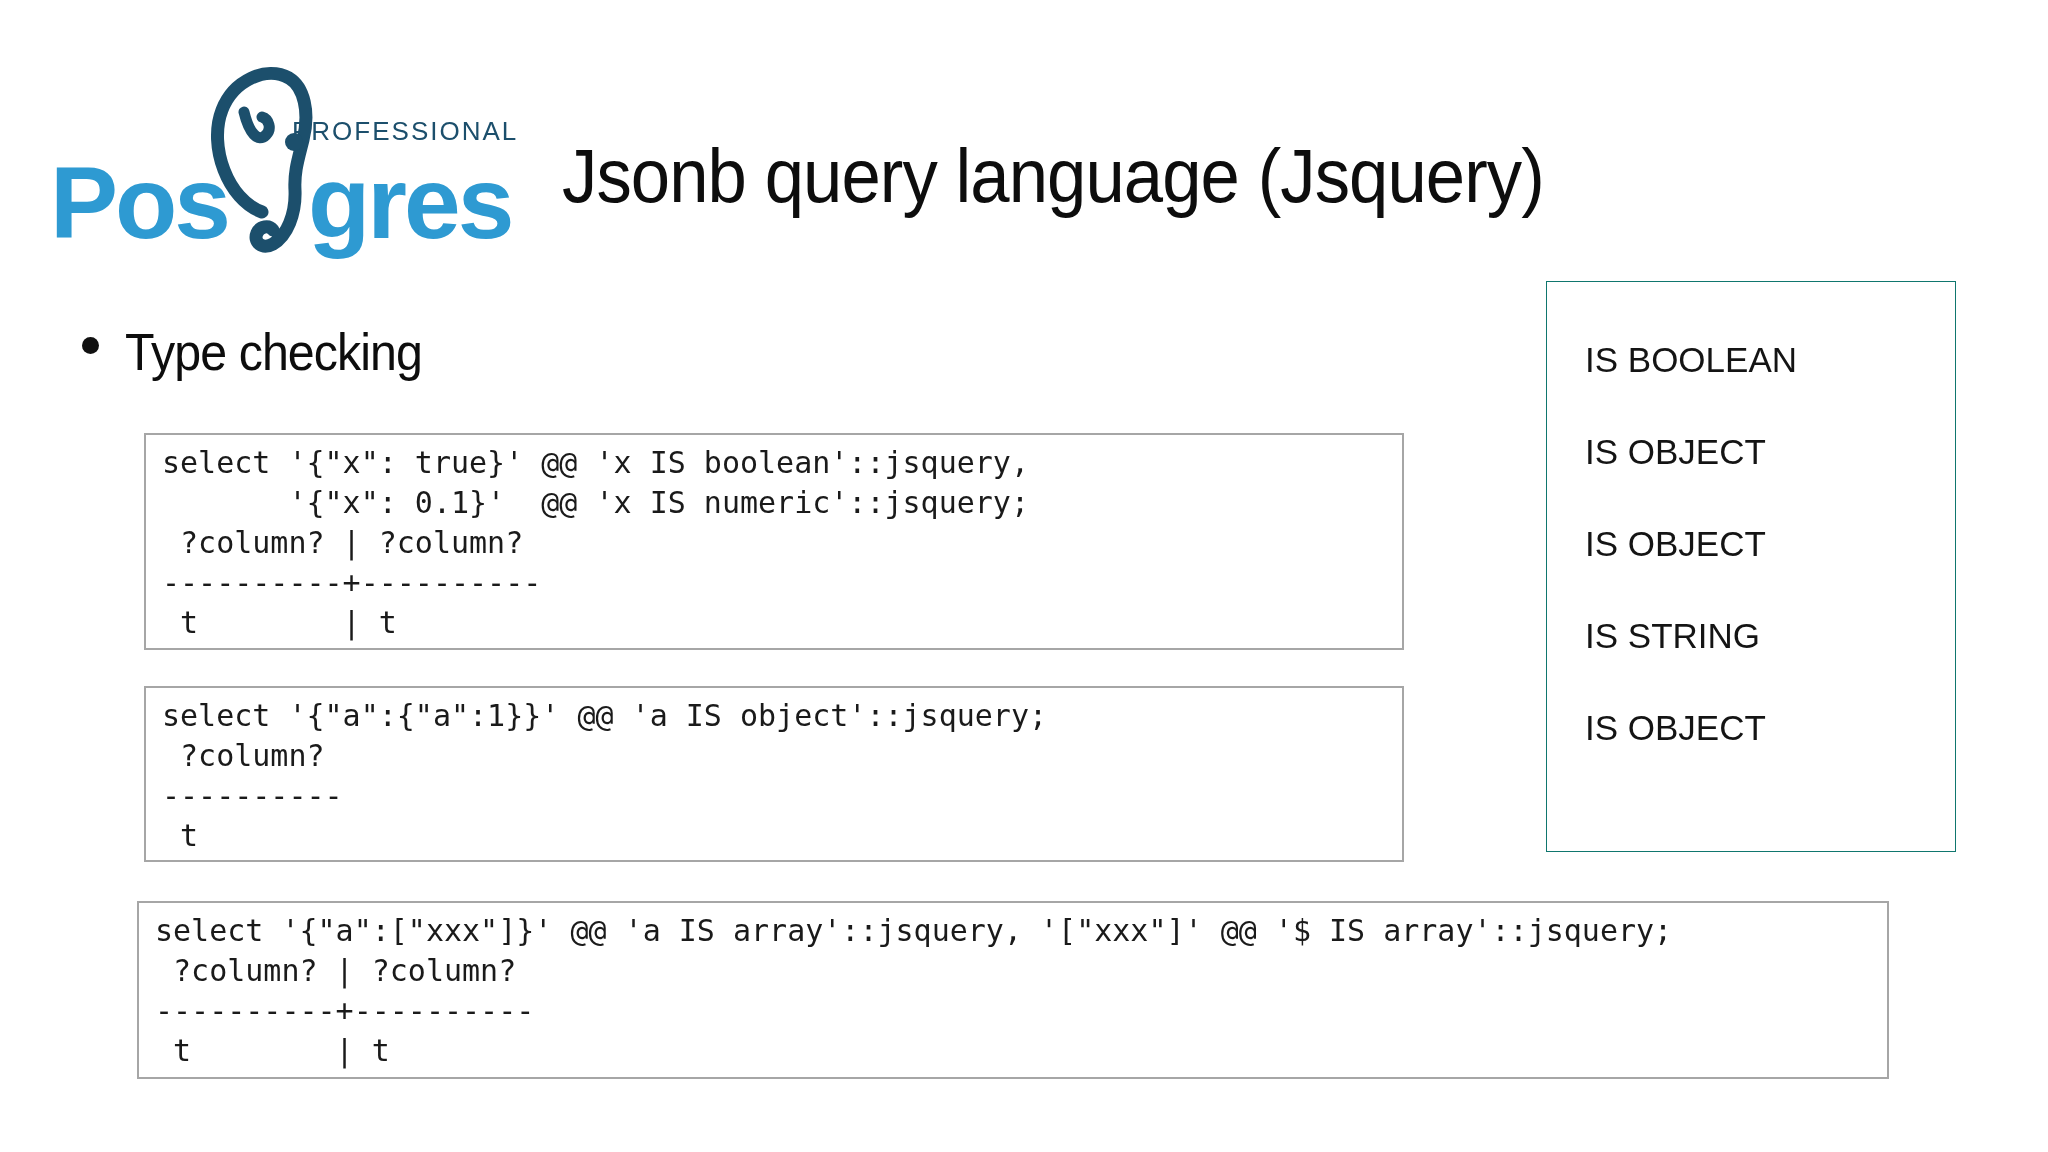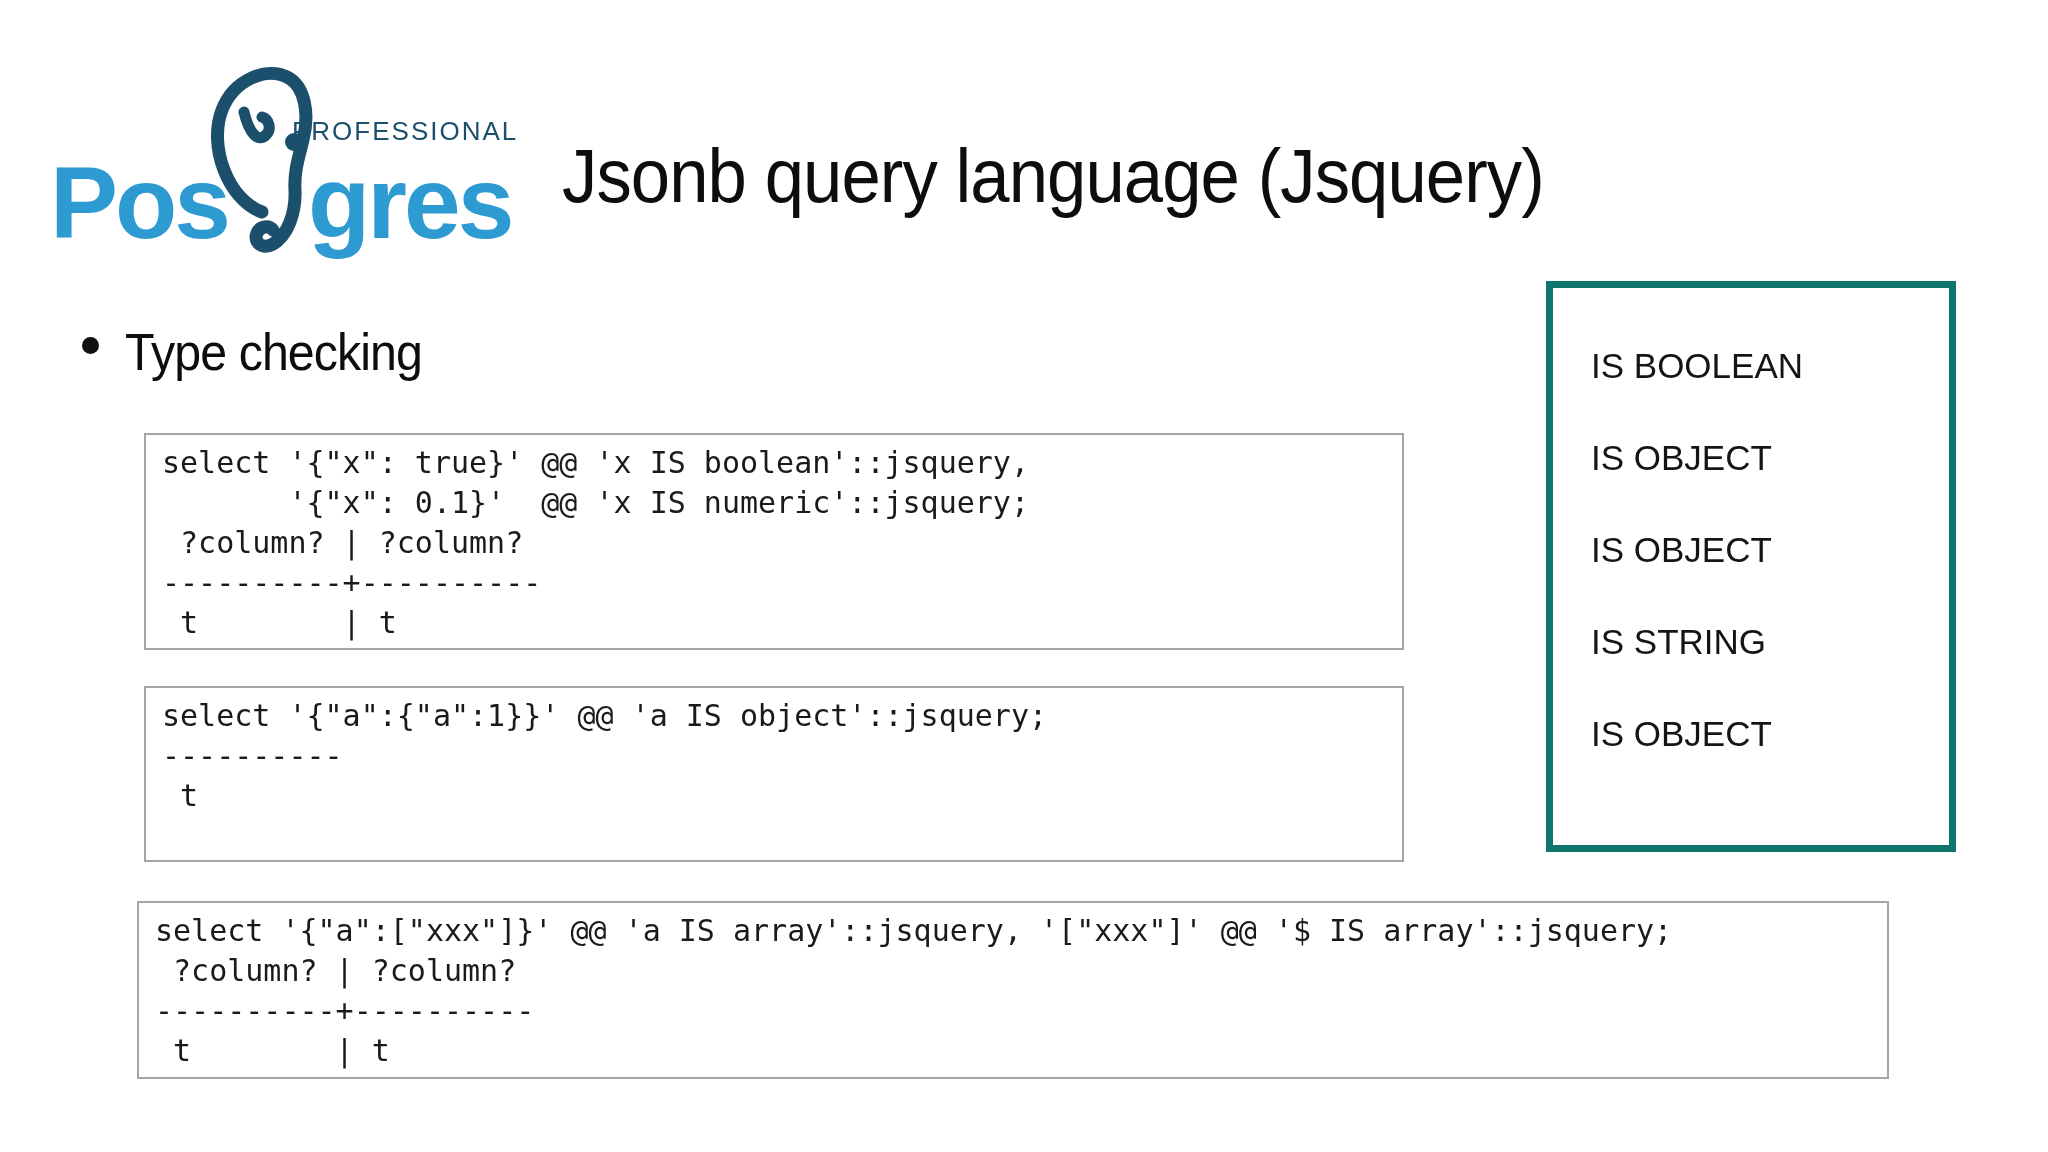--- a/index.html
+++ b/index.html
@@ -97,21 +97,21 @@
   #code-box-2 { left: 144px; top: 686px; width: 1260px; height: 176px; }
   #code-box-3 { left: 137px; top: 901px; width: 1752px; height: 178px; }
 
   
   .type-panel {
     position: absolute;
     left: 1546px;
     top: 281px;
     width: 410px;
     height: 571px;
-    border: 7px solid #0f766e;
+    border: 1px solid #0f766e;
     background: #ffffff;
     box-sizing: border-box;
     padding: 58px 0 0 38px;
     display: flex;
     flex-direction: column;
     gap: 52px;
   }
   .type-item {
     font-size: 35px;
     line-height: 40px;
@@ -154,20 +154,21 @@
   <div class="code-box" id="code-box-1">
     <div class="code-line">select '{"x": true}' @@ 'x IS boolean'::jsquery,</div>
     <div class="code-line">       '{"x": 0.1}'  @@ 'x IS numeric'::jsquery;</div>
     <div class="code-line"> ?column? | ?column?</div>
     <div class="code-line">----------+----------</div>
     <div class="code-line"> t        | t</div>
   </div>
 
   <div class="code-box" id="code-box-2">
     <div class="code-line">select '{"a":{"a":1}}' @@ 'a IS object'::jsquery;</div>
+    <div class="code-line"> ?column?</div>
     <div class="code-line">----------</div>
     <div class="code-line"> t</div>
   </div>
 
   <div class="code-box" id="code-box-3">
     <div class="code-line">select '{"a":["xxx"]}' @@ 'a IS array'::jsquery, '["xxx"]' @@ '$ IS array'::jsquery;</div>
     <div class="code-line"> ?column? | ?column?</div>
     <div class="code-line">----------+----------</div>
     <div class="code-line"> t        | t</div>
   </div>

